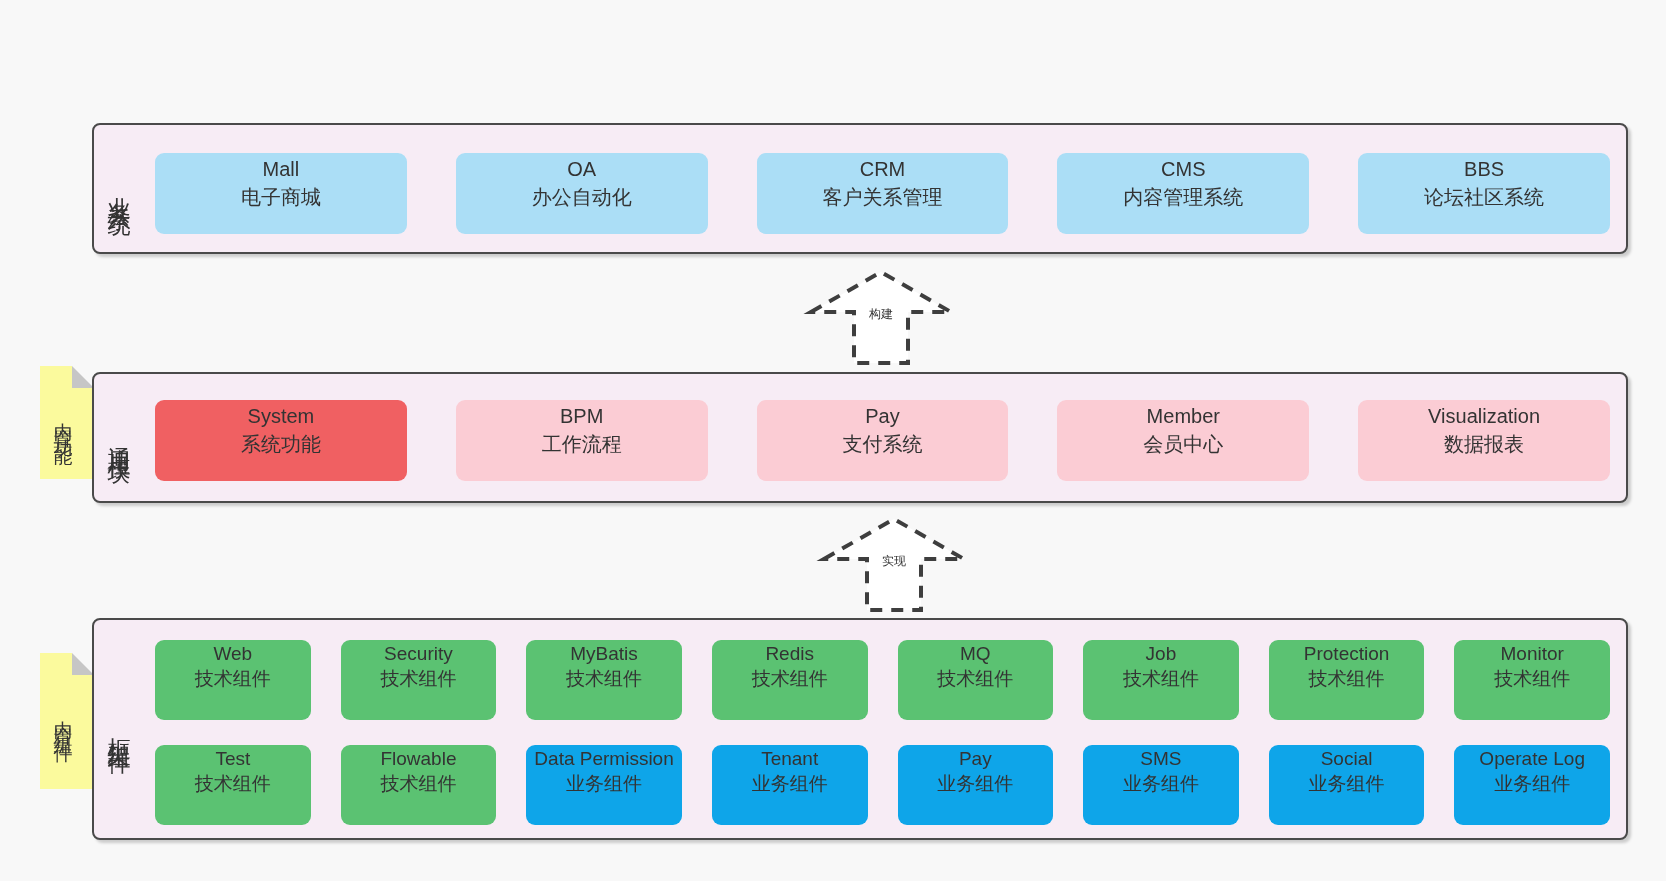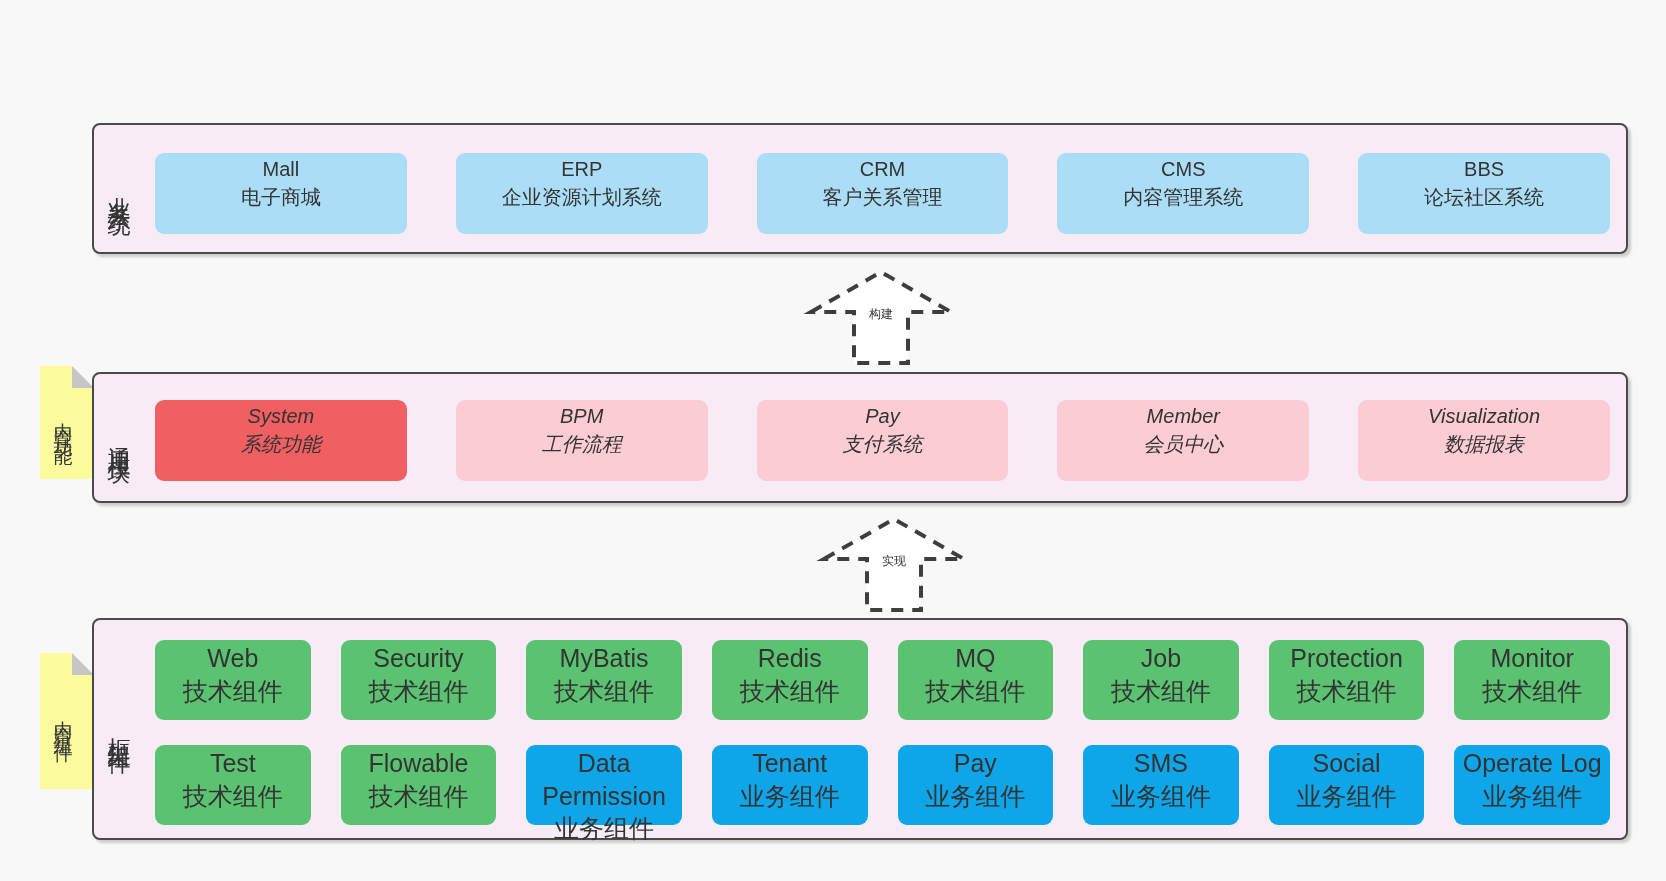--- a/index.html
+++ b/index.html
@@ -26,31 +26,31 @@
   }
   .layer-title span {
     writing-mode:vertical-rl; text-orientation:upright;
     font-size:23px; letter-spacing:5px; color:#333;
   }
   .box-row {
     position:absolute; left:61px; right:16px;
     display:flex; gap:49px;
   }
   .layer-1 .box-row { top:28px; height:81px; }
-  .layer-2 .box-row { top:26px; height:81px;font-style:italic; }
+  .layer-2 .box-row { top:26px; height:81px; }
   .layer-3 .box-row { gap:30px; height:80px; }
   .row-top { top:20px; }
   .row-bottom { top:125px; }
   .box {
     flex:1; border-radius:9px;
     display:flex; flex-direction:column; align-items:center; 
     text-align:center; font-size:20px; line-height:1.42; color:#333;
     padding:2px 6px;
   }
-  .layer-3 .box { font-size:25px; line-height:1.3; }
+  .layer-3 .box { font-size:19px; line-height:1.3; }
   .blue       { background:#abdef6; }
   .red        { background:#f06062; }
   .pink       { background:#fbccd4; }
   .green      { background:#5bc272; }
   .lightgreen { background:#0ea5e9; }
 
   .note {
     position:absolute; left:40px; width:54px;
     background:#fbfa9d; z-index:1;
     display:flex; align-items:center; justify-content:center;
@@ -87,22 +87,22 @@
   <div class="layer layer-1">
     <div class="layer-title">
       <span>业务系统</span>
     </div>
     <div class="box-row">
       <div class="box blue">
         <span>Mall</span>
         <span>电子商城</span>
       </div>
       <div class="box blue">
-        <span>ERP</span>
-        <span>企业资源计划系统</span>
+        <span>OA</span>
+        <span>办公自动化</span>
       </div>
       <div class="box blue">
         <span>CRM</span>
         <span>客户关系管理</span>
       </div>
       <div class="box blue">
         <span>CMS</span>
         <span>内容管理系统</span>
       </div>
       <div class="box blue">

